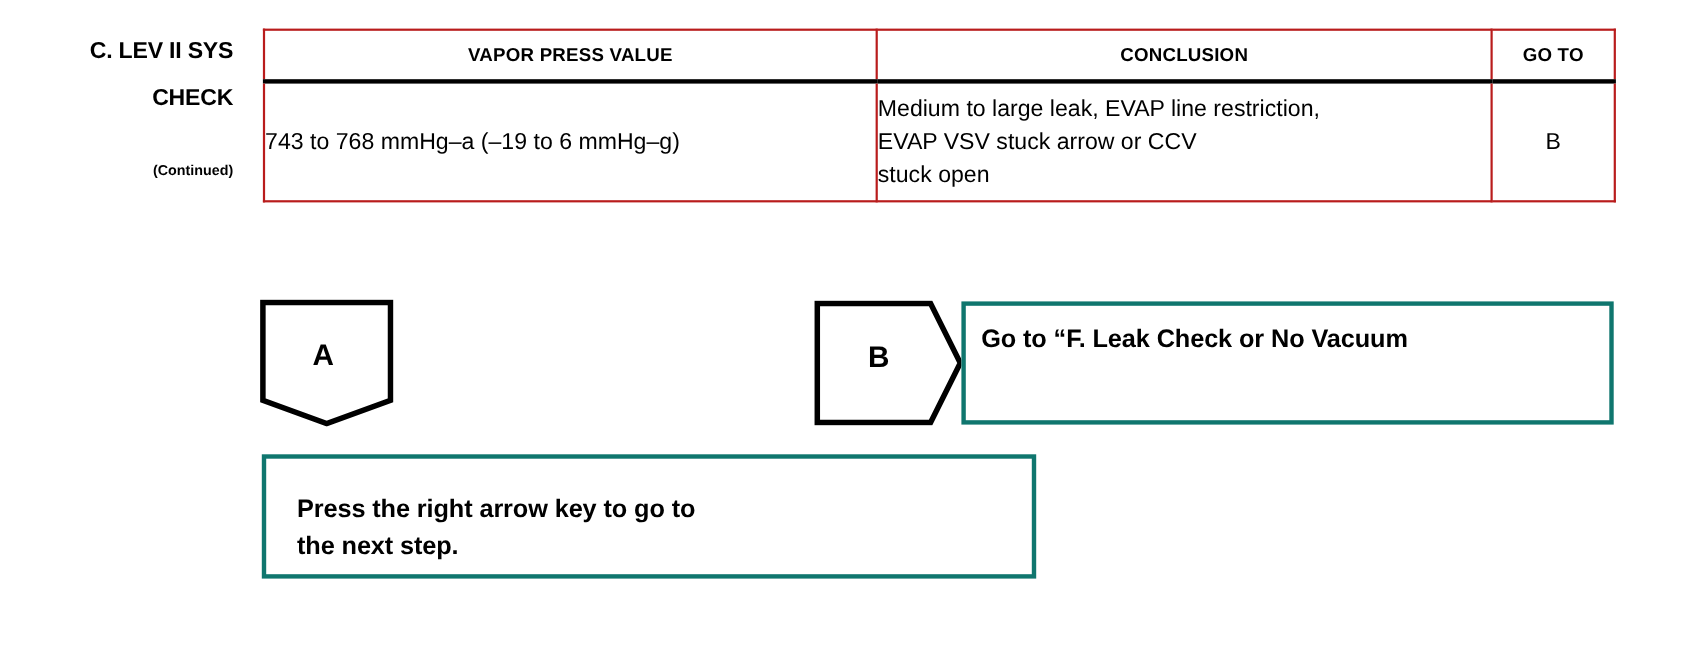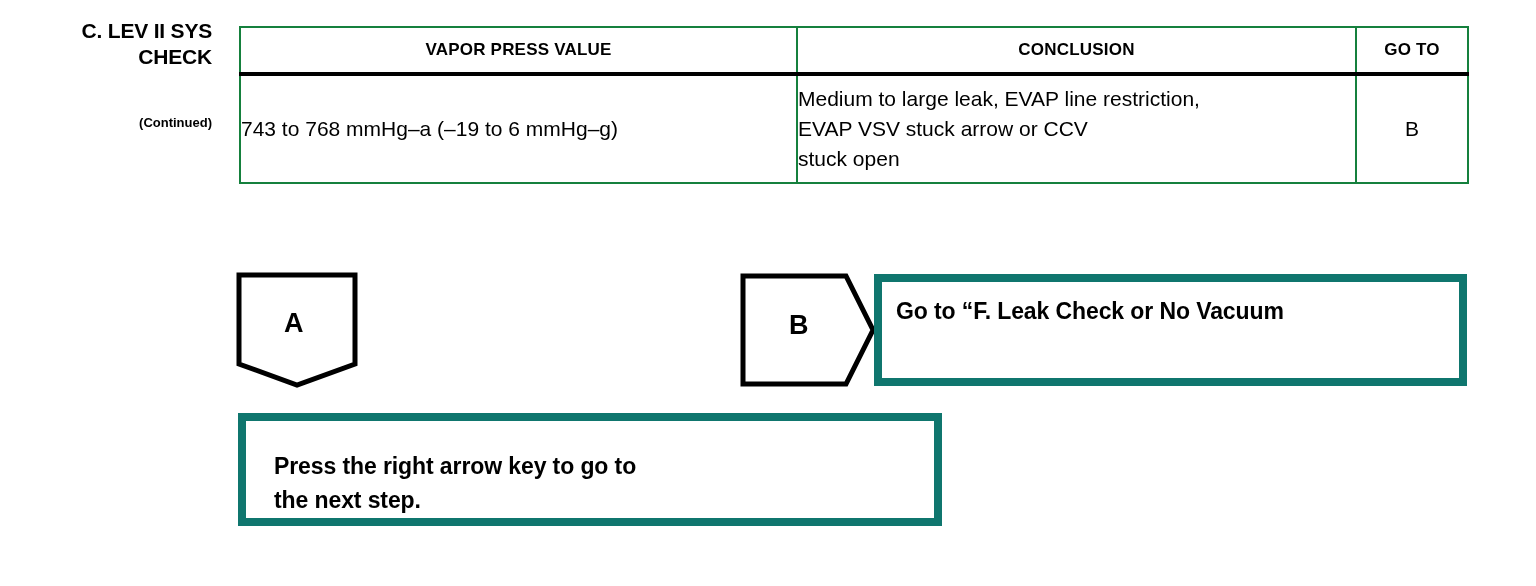--- a/index.html
+++ b/index.html
@@ -20,39 +20,40 @@
     left:0px; top:18px;
     width:212px;
     text-align:right;
     line-height:26px;
   }
   #step-label .l1,#step-label .l2{
     font-weight:bold;
     font-size:21px;
     letter-spacing:-0.2px;
     display:block;
+    margin-top:16px;
   }
   #step-label .l3{
     font-weight:bold;
     font-size:13px;
     display:block;
     margin-top:40px;
   }
 
   
   #decision-table{
     position:absolute;
     left:239px; top:26px;
     width:1228px;
     border-collapse:collapse;
     table-layout:fixed;
     background:#fff;
   }
   #decision-table td,#decision-table th{
-    border:2px solid #15803d;
+    border:2px solid #b91c1c;
     padding:0;
     vertical-align:middle;
     background:#fff;
   }
   #decision-table thead th{
     height:44px;
     font-size:17px;
     font-weight:bold;
     letter-spacing:0.2px;
     text-align:center;
@@ -89,21 +90,21 @@
   #connector-a{left:236px;top:272px;width:122px;height:116px;}
   #connector-a-label{left:284px;top:308px;}
 
   
   #connector-b{left:740px;top:273px;width:136px;height:114px;}
   #connector-b-label{left:789px;top:310px;}
 
   
   .flow-box{
     position:absolute;
-    border:8px solid #0f766e;
+    border:4px solid #0f766e;
     background:#fff;
     box-sizing:border-box;
   }
   .flow-box .txt{
     font-size:23px;
     font-weight:bold;
     line-height:34px;
     letter-spacing:-0.1px;
     display:block;
   }

